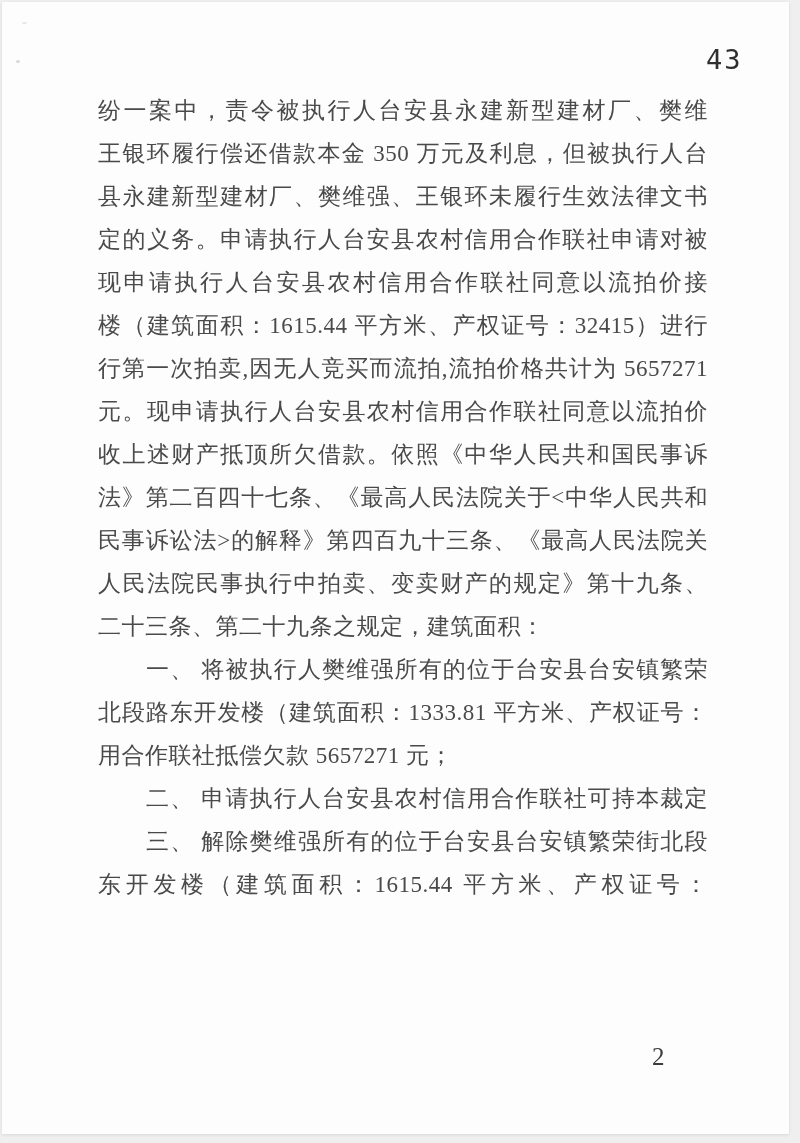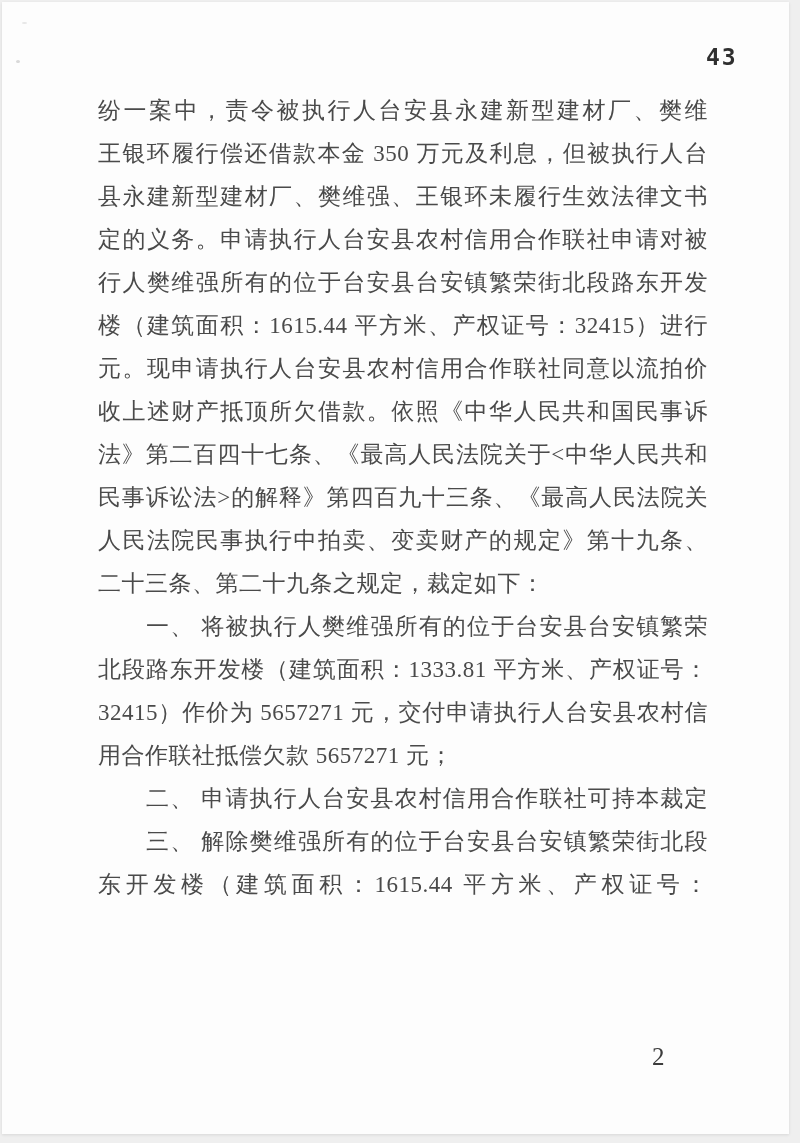--- a/index.html
+++ b/index.html
@@ -21,22 +21,22 @@
     right: 11px;
     bottom: 9px;
     background: var(--page-bg, #fdfdfd);
     box-shadow: 0 1px 3px rgba(0,0,0,0.10);
   }
   .corner-stamp {
     position: absolute;
     left: 704px;
     top: 42px;
     font-family: "DejaVu Sans Mono", monospace;
-    font-size: 23px;
-    font-weight: 700;
+    font-size: 27px;
+    font-weight: 400;
     letter-spacing: 2px;
     color: #2f2f2f;
   }
   .text-block {
     position: absolute;
     left: 96px;
     top: 87px;
     width: 610px;
     color: var(--ink, #4a4a4a);
     font-size: 23px;
@@ -78,31 +78,31 @@
   <div class="speck s1"></div>
   <div class="speck s2"></div>
 
   <div class="corner-stamp">43</div>
 
   <div class="text-block">
       <div class="line fill">纷一案中，责令被执行人台安县永建新型建材厂、樊维强、</div>
       <div class="line fill">王银环履行偿还借款本金 350 万元及利息，但被执行人台安</div>
       <div class="line fill">县永建新型建材厂、樊维强、王银环未履行生效法律文书确</div>
       <div class="line fill">定的义务。申请执行人台安县农村信用合作联社申请对被执</div>
-      <div class="line fill">行人樊维强所有的位于台安县台安镇繁荣街北段路东开发</div>
+      <div class="line fill">现申请执行人台安县农村信用合作联社同意以流拍价接</div>
       <div class="line fill">楼（建筑面积：1615.44 平方米、产权证号：32415）进行评</div>
+      <div class="line fill">行第一次拍卖,因无人竞买而流拍,流拍价格共计为 5657271</div>
       <div class="line fill">元。现申请执行人台安县农村信用合作联社同意以流拍价接</div>
       <div class="line fill">收上述财产抵顶所欠借款。依照《中华人民共和国民事诉讼</div>
       <div class="line fill">法》第二百四十七条、《最高人民法院关于&lt;中华人民共和国</div>
       <div class="line fill">民事诉讼法&gt;的解释》第四百九十三条、《最高人民法院关于</div>
       <div class="line fill">人民法院民事执行中拍卖、变卖财产的规定》第十九条、第</div>
-      <div class="line">二十三条、第二十九条之规定，裁定如下：</div>
+      <div class="line">二十三条、第二十九条之规定，建筑面积：</div>
       <div class="line indent fill">一、 将被执行人樊维强所有的位于台安县台安镇繁荣街</div>
       <div class="line fill">北段路东开发楼（建筑面积：1333.81 平方米、产权证号：</div>
-      <div class="line fill">32415）作价为 5657271 元，交付申请执行人台安县农村信</div>
       <div class="line">用合作联社抵偿欠款 5657271 元；</div>
       <div class="line indent fill">二、 申请执行人台安县农村信用合作联社可持本裁定书</div>
       <div class="line indent fill">三、 解除樊维强所有的位于台安县台安镇繁荣街北段路</div>
       <div class="line fill">东开发楼（建筑面积：1615.44 平方米、产权证号：32415）</div>
     </div>
 
   <div class="page-number">2</div>
 </div>
 
 </body></html>

